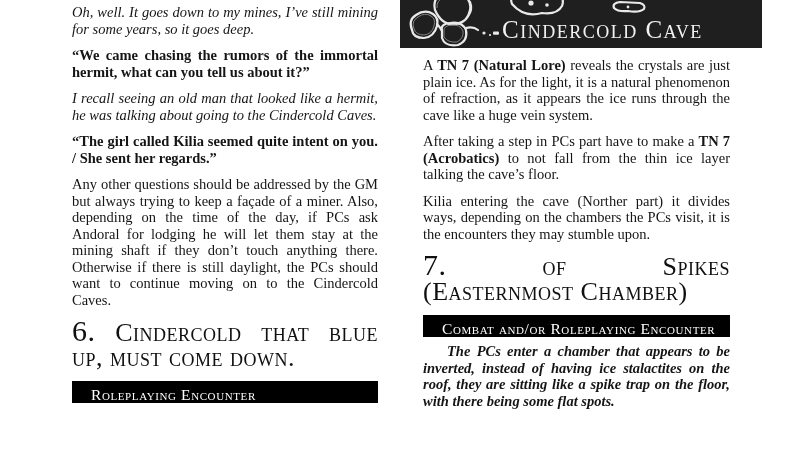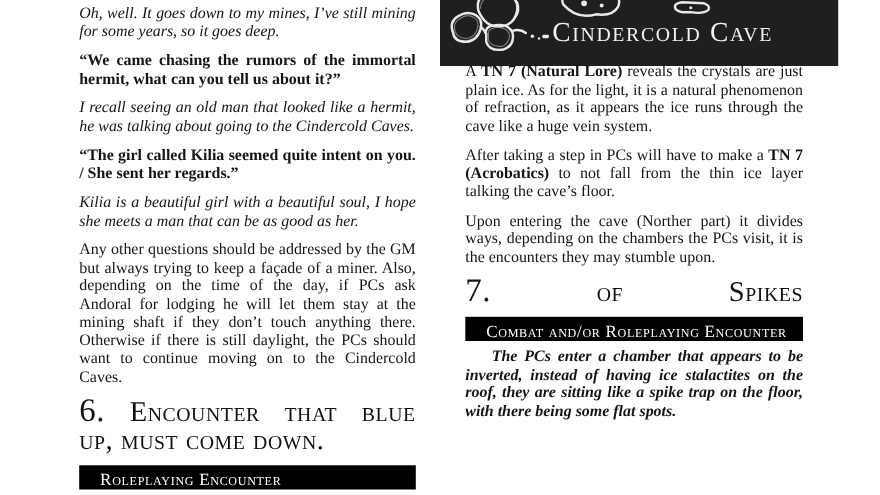--- a/index.html
+++ b/index.html
@@ -23,21 +23,21 @@
                  color:#101010; }
   .sec-heading .line1 { display:flex; justify-content:space-between; align-items:baseline;
                         font-size:26px; line-height:25px; }
   .sec-heading .hnum  { font-size:30px; }
   .sec-heading .line2 { font-size:26px; line-height:26px; }
 
   .enc-bar { background:#000000; color:#ffffff; height:22px; margin:10px 0 6px 0;
              display:flex; align-items:flex-end; padding-left:19px;
              font-variant:small-caps; font-size:15.5px; letter-spacing:0.6px; }
 
-  .banner { position:absolute; left:400px; top:0; width:362px; height:60px;
+  .banner { position:absolute; left:400px; top:0; width:362px; height:48px;
             background:#1f1f1f;text-decoration:underline; }
   .banner-title { position:absolute; left:102px; top:16px;
                   font-variant:small-caps; font-size:25px; letter-spacing:1.5px;
                   color:#f2f2f2; white-space:nowrap; }
   .banner svg { position:absolute; left:0; top:0; }
 </style>
 </head>
 <body>
 
 <div class="page">
@@ -69,53 +69,53 @@
       </g>
     </svg>
     <div class="banner-title">Cindercold Cave</div>
   </div>
 
   <div class="col left-col">
     <p class="it">Oh, well. It goes down to my mines, I’ve still mining for some years, so it goes deep.</p>
     <p class="bd">“We came chasing the rumors of the immortal hermit, what can you tell us about it?”</p>
     <p class="it">I recall seeing an old man that looked like a hermit, he was talking about going to the Cindercold Caves.</p>
     <p class="bd">“The girl called Kilia seemed quite intent on you. / She sent her regards.”</p>
-    <p class="it">Kilia is a beautiful girl with a beautiful soul, I hope she meets a man that can be as good as her.</p>
     <p>Any other questions should be addressed by the GM but always trying to keep a façade of a miner. Also, depending on the time of the day, if PCs ask Andoral for lodging he will let them stay at the mining shaft if they don’t touch anything there. Otherwise if there is still daylight, the PCs should want to continue moving on to the Cindercold Caves.</p>
 
     <div class="sec-heading">
       <div class="line1">
         <span class="hnum">6.</span>
-        <span>Encounter</span>
+        <span>Cindercold</span>
         <span>that</span>
         <span>blue</span>
       </div>
       <div class="line2">up, must come down.</div>
     </div>
 
     <div class="enc-bar">
       <span>Roleplaying Encounter</span>
     </div>
 
   </div>
 
   <div class="col right-col">
 
     <p><span>A </span><span class="bd">TN 7 (Natural Lore)</span><span> reveals the crystals are just plain ice. As for the light, it is a natural phenomenon of refraction, as it appears the ice runs through the cave like a huge vein system.</span></p>
 
-    <p><span>After taking a step in PCs will have to make a </span><span class="bd">TN 7 (Acrobatics)</span><span> to not fall from the thin ice layer talking the cave’s floor.</span></p>
+    <p><span>After taking a step in PCs part have to make a </span><span class="bd">TN 7 (Acrobatics)</span><span> to not fall from the thin ice layer talking the cave’s floor.</span></p>
 
-    <p>Upon entering the cave (Norther part) it divides ways, depending on the chambers the PCs visit, it is the encounters they may stumble upon.</p>
+    <p>Kilia entering the cave (Norther part) it divides ways, depending on the chambers the PCs visit, it is the encounters they may stumble upon.</p>
 
     <div class="sec-heading">
       <div class="line1">
         <span class="hnum">7.</span>
         <span>of</span>
         <span>Spikes</span>
       </div>
+      <div class="line2">(Easternmost Chamber)</div>
     </div>
 
     <div class="enc-bar">
       <span>Combat and/or Roleplaying Encounter</span>
     </div>
 
     <p class="bdit indent">The PCs enter a chamber that appears to be inverted, instead of having ice stalactites on the roof, they are sitting like a spike trap on the floor, with there being some flat spots.</p>
   </div>
 
 </div>

